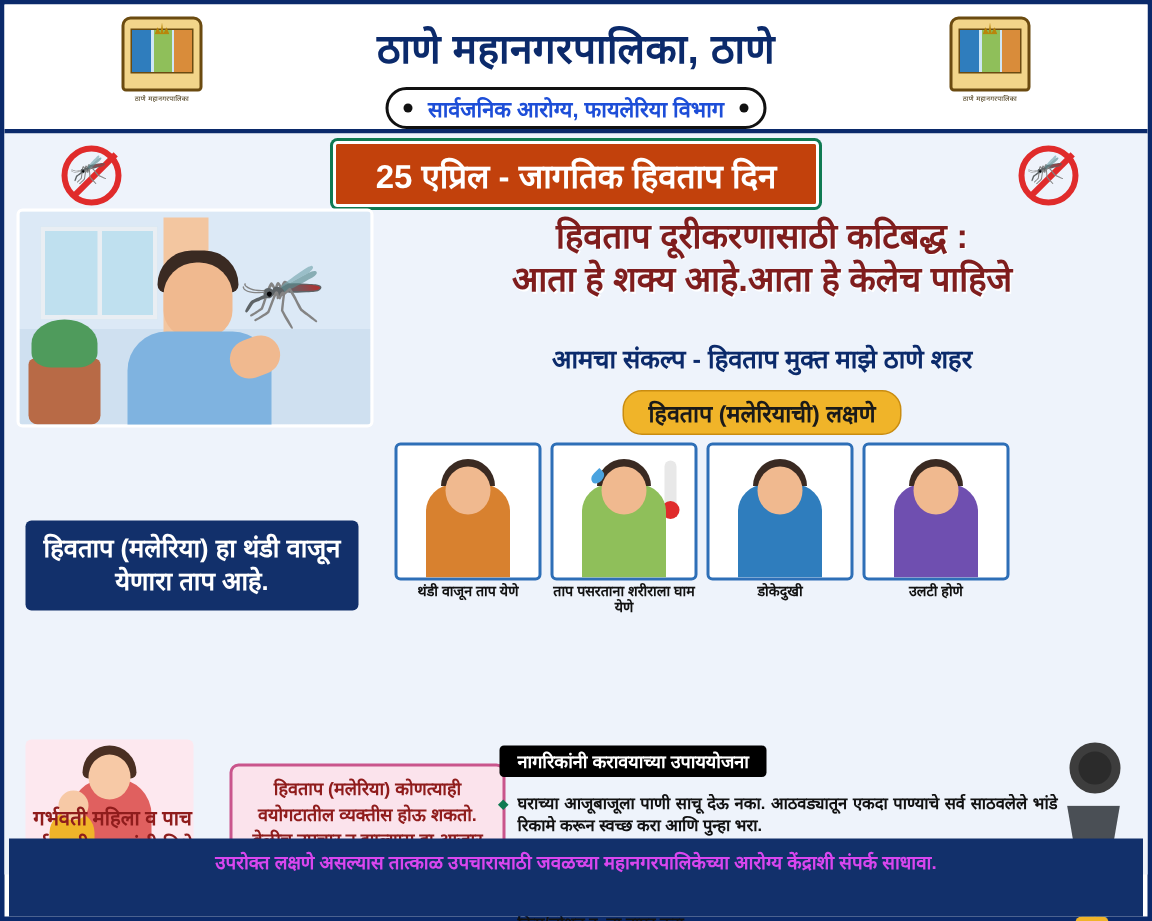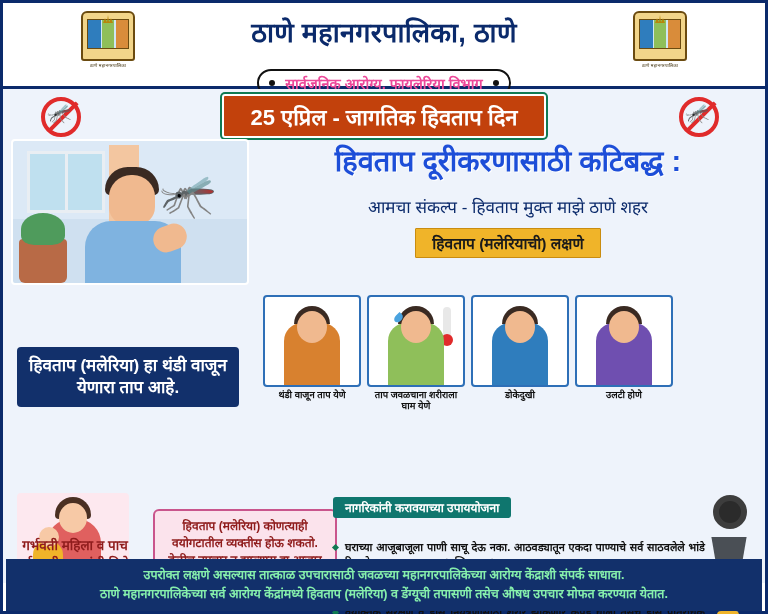--- a/index.html
+++ b/index.html
@@ -64,23 +64,22 @@
     letter-spacing: .3px;
   }
   .header-sub-wrap { text-align: center; margin-top: 8px; }
   .header-sub {
     display: inline-block;
     border: 2px solid #111;
     border-radius: 16px;
     padding: 2px 26px;
     font-size: 14.5px;
     font-weight: bold;
-    color: #ec4899;
-    position: relative;
-    margin-top: 11px;
+    color: #1d4ed8;
+    position: relative;
   }
   .header-sub:before, .header-sub:after {
     content: "";
     position: absolute; top: 50%; margin-top: -3px;
     width: 6px; height: 6px; border-radius: 50%; background: #111;
   }
   .header-sub:before { left: 10px; }
   .header-sub:after { right: 10px; }
 
   
@@ -185,42 +184,42 @@
     background: #4f9b5c; border-radius: 50% 50% 30% 30%;
   }
 
   .hero-text {
     flex: 1;
     padding-left: 10px;
     padding-top: 4px;
     text-align: center;
   }
   .hero-line1, .hero-line2 {
-    color: #1d4ed8;
-    font-weight: bold;
-    font-size: 29px;
+    color: #7f1d1d;
+    font-weight: bold;
+    font-size: 23px;
     line-height: 1.25;
     text-shadow: 1px 1px 0 #ffffff;
   }
   .hero-line3 {
-    margin-top: 16px;
+    margin-top: 26px;
     color: #0b2a6b;
-    font-weight: normal;
+    font-weight: bold;
     font-size: 17px;
   }
   .symptoms-title-wrap { margin-top: 10px; text-align: center; }
   .symptoms-title {
     display: inline-block;
     background: #f0b429;
     color: #1a1a1a;
     font-weight: bold;
     font-size: 15.5px;
     padding: 3px 16px;
     border: 1px solid #c98c10;
-    border-radius: 1px;
+    border-radius: 13px;
   }
 
   
   .symptoms {
     display: flex;
     gap: 6px;
     margin: 6px 0 0 252px;
     padding-right: 2px;
   }
   .sym {
@@ -337,27 +336,27 @@
     line-height: 1.4;
   }
 
   
   .measures {
     position: absolute; left: 330px; top: 408px;
     width: 372px;
   }
   .measures-title {
     display: inline-block;
-    background: #0f766e;
+    background: #000000;
     color: #ffffff;
     font-weight: bold;
     font-size: 12px;
     padding: 2px 12px;
     border-radius: 3px;
-    margin-bottom: 22px;
+    margin-bottom: 11px;
   }
   .measures ul { list-style: none; }
   .measures li {
     position: relative;
     padding-left: 12px;
     font-size: 11px;
     color: #111;
     line-height: 1.35;
     margin-bottom: 3px;
     text-align: justify;
@@ -400,21 +399,21 @@
     background: #f0b429; border-radius: 4px;
   }
   .moon {
     position: absolute; left: 2px; top: 78px;
     font-size: 14px; color: #123a7a;
   }
   .footer {
     position: absolute; left: 3px; right: 3px; bottom: 0;
     height: 52px;
     background: #12306b;
-    color: #86efac;
+    color: #d946ef;
     text-align: center;
     padding: 7px 12px;
     font-size: 12.5px;
     line-height: 1.5;
     font-weight: bold;
   }
 </style>
 </head>
 <body>
 
@@ -455,20 +454,21 @@
         <div class="curtain"></div>
         <div class="person-hair"></div>
         <div class="person-head"></div>
         <div class="person-body"></div>
         <div class="hand"></div>
         <div class="big-mosq">🦟</div>
         <div class="plant"></div>
       </div>
       <div class="hero-text">
         <div class="hero-line1">हिवताप दूरीकरणासाठी कटिबद्ध :</div>
+        <div class="hero-line2">आता हे शक्य आहे.आता हे केलेच पाहिजे</div>
         <div class="hero-line3">आमचा संकल्प - हिवताप मुक्त माझे ठाणे शहर</div>
         <div class="symptoms-title-wrap">
           <span class="symptoms-title">हिवताप (मलेरियाची) लक्षणे</span>
         </div>
       </div>
     </div>
 
     <div class="symptoms">
       <div class="sym">
         <div class="sym-card sym-c1">
@@ -479,21 +479,21 @@
         <div class="sym-label">थंडी वाजून ताप येणे</div>
       </div>
       <div class="sym">
         <div class="sym-card sym-c2">
           <div class="thermo"></div>
           <div class="sym-figure"></div>
           <div class="sym-hair"></div>
           <div class="sym-head"></div>
           <div class="sweat"></div>
         </div>
-        <div class="sym-label">ताप जवळचाना शरीराला घाम येणे</div>
+        <div class="sym-label">ताप पसरताना शरीराला घाम येणे</div>
       </div>
       <div class="sym">
         <div class="sym-card sym-c3">
           <div class="sym-figure"></div>
           <div class="sym-hair"></div>
           <div class="sym-head"></div>
         </div>
         <div class="sym-label">डोकेदुखी</div>
       </div>
       <div class="sym">
@@ -534,16 +534,15 @@
       <div class="bucket"></div>
       <div class="moon">🌙</div>
       <div class="net"></div>
       <div class="sprayer"></div>
     </div>
 
   </div>
 
   <div class="footer">
     <div>उपरोक्त लक्षणे असल्यास तात्काळ उपचारासाठी जवळच्या महानगरपालिकेच्या आरोग्य केंद्राशी संपर्क साधावा.</div>
-    <div>ठाणे महानगरपालिकेच्या सर्व आरोग्य केंद्रांमध्ये हिवताप (मलेरिया) व डेंग्यूची तपासणी तसेच औषध उपचार मोफत करण्यात येतात.</div>
   </div>
 
 </div>
 
 </body></html>

